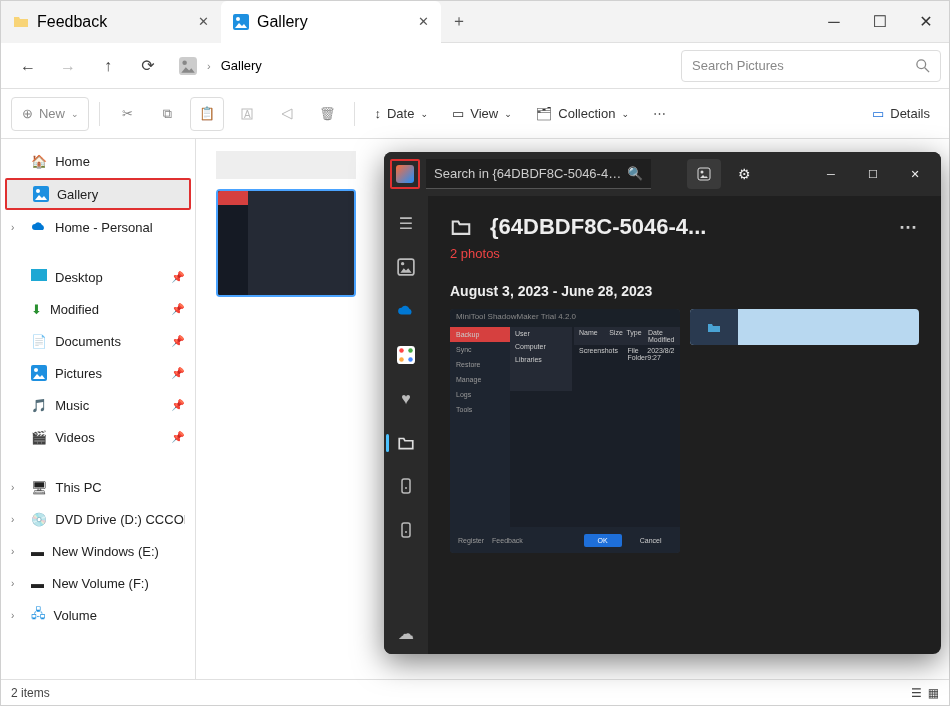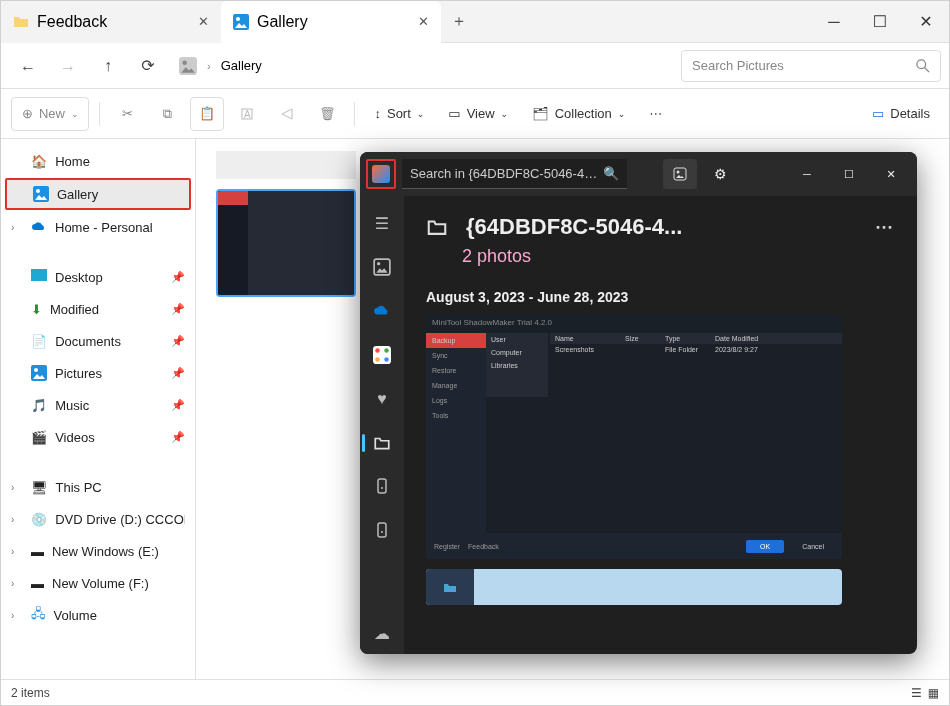--- a/index.html
+++ b/index.html
@@ -45,44 +45,44 @@
 .thumb2 { position: absolute; left: 20px; top: 50px; width: 140px; height: 108px; background: #1e2530; border: 2px solid #4aa3ff; border-radius: 4px; overflow: hidden; }
 .thumb2-inner { display:flex; height:100%; }
 .thumb2-side { width:30px; background:#151a24; display:flex; flex-direction:column; }
 .thumb2-side-top { height:14px; background:#d6403f; }
 .thumb2-main { flex:1; background:#252a35; }
 
 .statusbar { height: 26px; border-top: 1px solid #e0e0e0; display: flex; align-items: center; padding: 0 10px; font-size: 12px; color: #444; }
 .statusbar .vicons { margin-left: auto; display: flex; gap: 6px; }
 
 
-.photos { position: absolute; left: 360px; top: 152px; width: 557px; height: 502px; background: #1f1f1f; border-radius: 8px; box-shadow: 0 8px 30px rgba(0,0,0,0.5); color: #eee; display: flex; flex-direction: column; overflow: hidden; }
+.photos { position: absolute; left: 384px; top: 152px; width: 557px; height: 502px; background: #1f1f1f; border-radius: 8px; box-shadow: 0 8px 30px rgba(0,0,0,0.5); color: #eee; display: flex; flex-direction: column; overflow: hidden; }
 .p-title { height: 44px; background: #2a2a2a; display: flex; align-items: center; padding: 0 6px; gap: 6px; }
 .p-logo { width: 30px; height: 30px; border: 2px solid #e03030; border-radius: 2px; display: flex; align-items: center; justify-content: center; }
 .p-logo-inner { width: 18px; height: 18px; background: linear-gradient(135deg, #ff6b35, #1e90ff); border-radius: 3px; }
 .p-search { flex: 0 0 186px; height: 30px; background: #1f1f1f; border-bottom: 1px solid #555; display: flex; align-items: center; padding: 0 8px; font-size: 13px; color: #ccc; gap: 6px; margin-right: 30px; }
 .p-search .sic { margin-left: auto; font-size: 13px; }
 .p-tbtn { width: 34px; height: 30px; display: flex; align-items: center; justify-content: center; border-radius: 4px; background: #3a3a3a; font-size: 14px; }
 .p-tbtn.plain { background: transparent; }
 .p-winbtns { margin-left: auto; display: flex; gap: 2px; }
 .p-wbtn { width: 40px; height: 30px; display: flex; align-items: center; justify-content: center; font-size: 11px; }
 
 .p-body { flex: 1; display: flex; overflow: hidden; }
 .p-rail { width: 44px; background: #2a2a2a; display: flex; flex-direction: column; padding-top: 6px; gap: 2px; }
 .p-rbtn { width: 44px; height: 42px; display: flex; align-items: center; justify-content: center; color: #bbb; font-size: 16px; position: relative; }
 .p-rbtn.active::before { content: ""; position: absolute; left: 2px; top: 12px; width: 3px; height: 18px; background: #4cc2ff; border-radius: 2px; }
 .p-rspace { flex: 1; }
 
 .p-main { flex: 1; padding: 18px 22px; overflow: hidden; }
 .p-header { display: flex; align-items: center; gap: 18px; font-size: 22px; font-weight: 600; }
 .p-more { margin-left: auto; font-size: 18px; letter-spacing: 2px; color: #ccc; }
-.p-sub { font-size: 18px; color: #f9a8d4; margin-top: 6px; margin-left: 36px; }
+.p-sub { font-size: 13px; color: #ef4444; margin-top: 6px; }
 .p-date { font-size: 14px; font-weight: 600; margin-top: 22px; margin-bottom: 10px; }
 
-.p-thumbs { display: flex; flex-direction: column; gap: 10px; }
+.p-thumbs { display: flex; flex-direction: row; gap: 10px; }
 .p-t1 { width: 416px; height: 244px; background: #2a3540; border-radius: 4px; overflow: hidden; display: flex; flex-direction: column; }
 .p-t1-top { height: 18px; background: #1a2028; font-size: 8px; color: #888; padding: 3px 6px; }
 .p-t1-body { flex: 1; display: flex; }
 .p-t1-side { width: 60px; background: #1e2530; display: flex; flex-direction: column; font-size: 7px; color: #ccc; }
 .p-t1-side .red { background: #d6403f; padding: 4px 6px; }
 .p-t1-side .it { padding: 4px 6px; color: #999; }
 .p-t1-main { flex: 1; background: #1a1f28; position: relative; }
 .p-t1-tree { position:absolute; left:0; top:0; width:62px; background:#252a35; height:64px; font-size:7px; color:#ccc; }
 .p-t1-tree .tit { padding:3px 5px; }
 .p-t1-table { position:absolute; left:64px; right:0; top:0; font-size:7px; color:#ccc; }
@@ -177,21 +177,21 @@
     </div>
     <div class="ticon">
       <svg width="16" height="16" viewBox="0 0 16 16">
           <path d="M3 8l10-5v10z" stroke="#bbb" fill="none"></path>
         </svg>
     </div>
     <div class="ticon">🗑</div>
     <div class="tsep"></div>
     <div class="tbtn">
       <span>↕</span>
-      <span>Sort</span>
+      <span>Date</span>
       <span style="font-size:9px">⌄</span>
     </div>
     <div class="tbtn">
       <span>▭</span>
       <span>View</span>
       <span style="font-size:9px">⌄</span>
     </div>
     <div class="tbtn">
       <span>🗂</span>
       <span>Collection</span>

